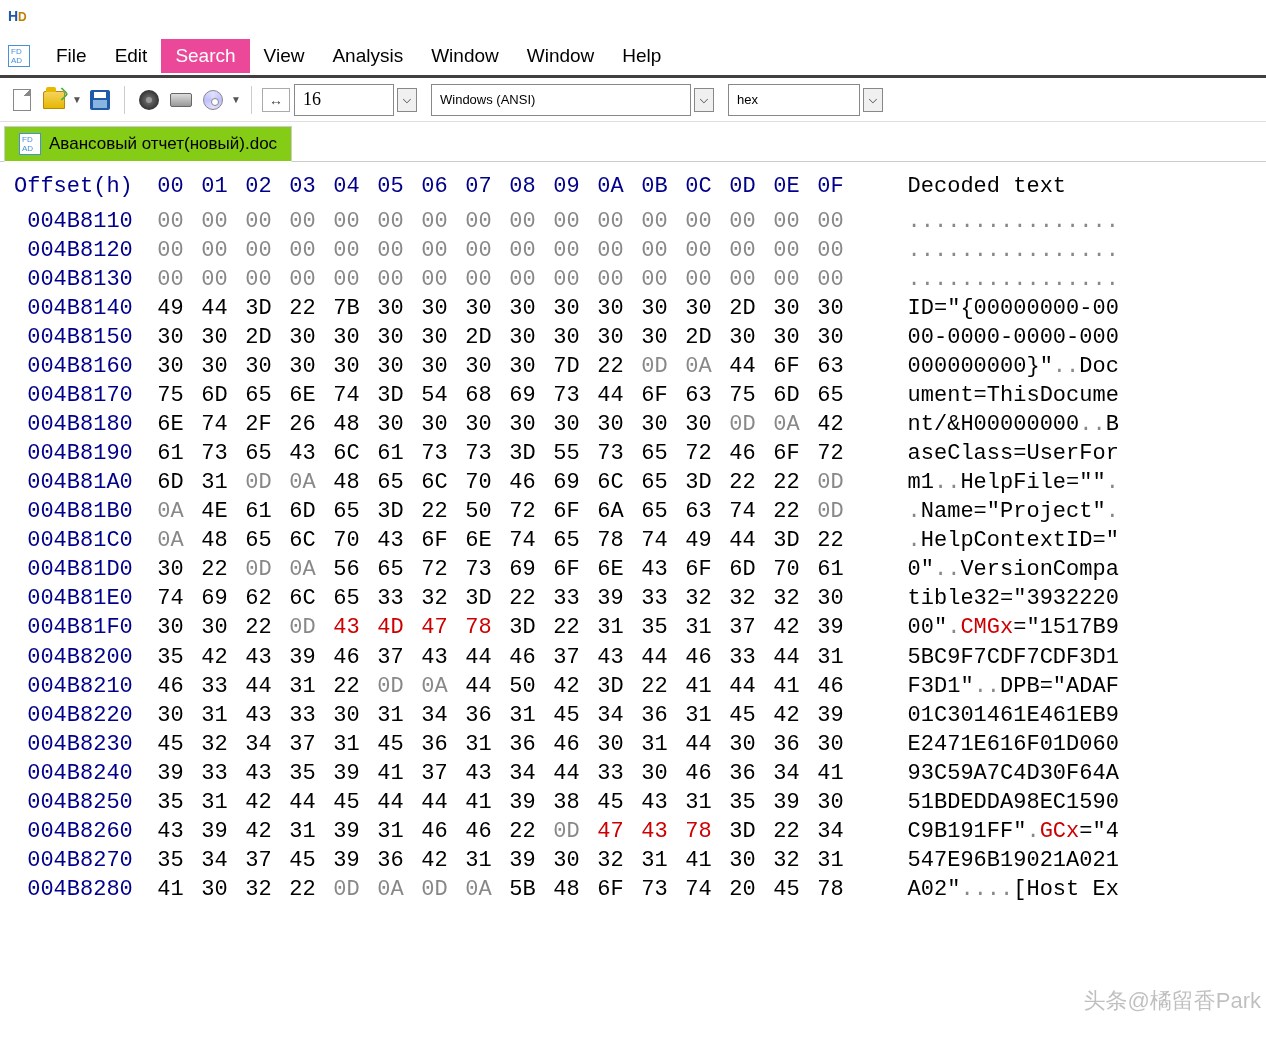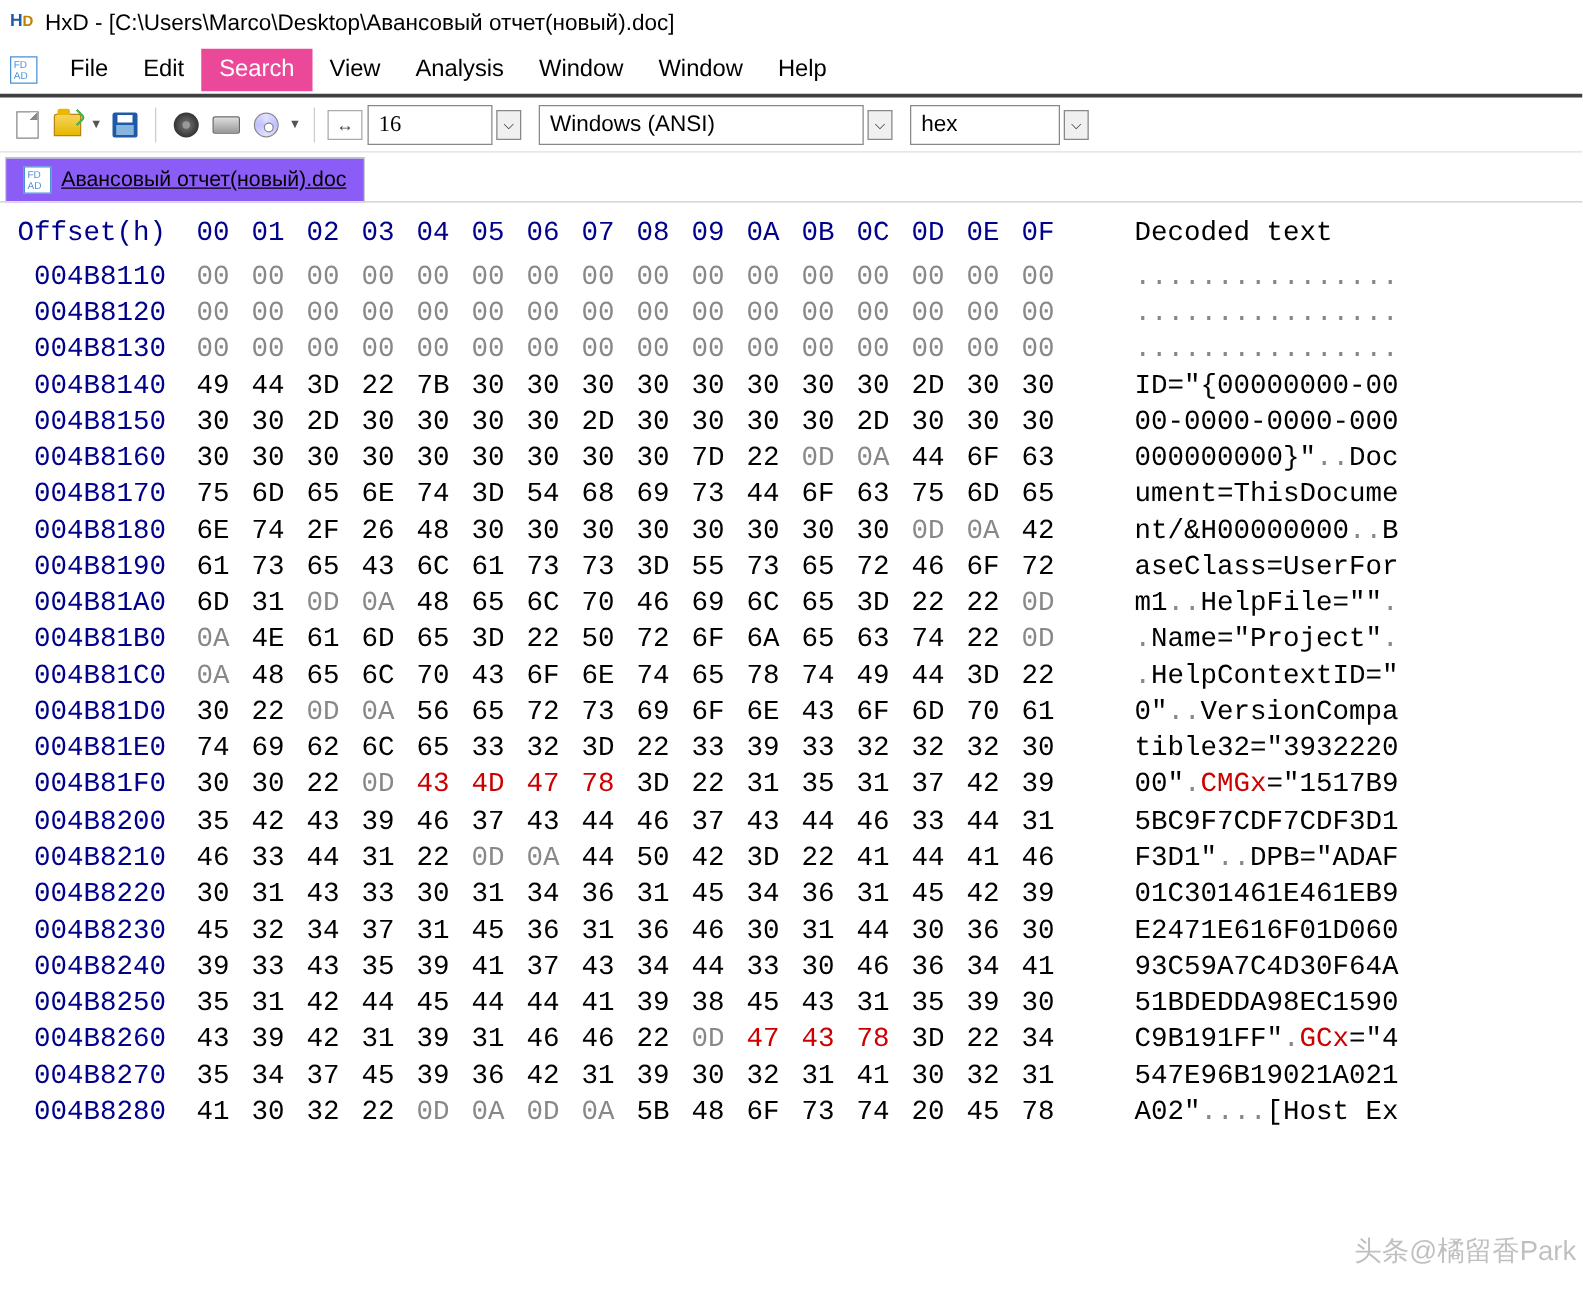--- a/index.html
+++ b/index.html
@@ -28,45 +28,44 @@
 .sep { width:1px; height:28px; background:#ccc; margin:0 6px; }
 .icon-disk { width:20px; height:20px; border-radius:50%; background:radial-gradient(circle,#666 20%,#333 70%); position:relative; }
 .icon-disk::after { content:''; position:absolute; top:7px; left:7px; width:6px; height:6px; border-radius:50%; background:#999; }
 .icon-drv { width:22px; height:14px; background:linear-gradient(#ddd,#999); border:1px solid #666; border-radius:2px; }
 .icon-cd { width:20px; height:20px; border-radius:50%; background:conic-gradient(#e0e0ff,#c0c0ff,#e0e0ff,#c0c0ff,#e0e0ff); border:1px solid #888; position:relative; }
 .icon-cd::after { content:''; position:absolute; top:7px; left:7px; width:6px; height:6px; border-radius:50%; background:#fff; border:1px solid #888; }
 .nav-box { border:1px solid #aaa; padding:3px 6px; display:flex; align-items:center; gap:4px; }
 .nav-arrow { font-size:14px; color:#444; }
 .tb-input { border:1px solid #888; padding:4px 8px; font-size:18px; height:32px; }
 .tb-input.bw { width:100px;font-family:Liberation Serif, serif; }
-.tb-select { border:1px solid #888; padding:4px 8px; font-size:18px; height:32px; display:flex; align-items:center; justify-content:space-between; background:#fff; }
+.tb-select { border:1px solid #888; padding:4px 8px; font-size:13px; height:32px; display:flex; align-items:center; justify-content:space-between; background:#fff; }
 .sel-enc { width:260px; }
-.sel-base { width:120px; }
+.sel-base { width:132px; }
 .sel-arrow { width:20px; height:24px; border:1px solid #888; background:#f0f0f0; display:flex; align-items:center; justify-content:center; font-size:11px; color:#333; margin-left:-1px; }
 .tabbar { display:flex; padding:4px 4px 0 4px; border-bottom:1px solid #ccc; }
-.tab { display:flex; align-items:center; padding:6px 14px; border:1px solid #ccc; border-bottom:1px solid #fff; background:#8b5cf6; font-size:17px; margin-bottom:-1px;text-decoration:underline; }
+.tab { display:flex; align-items:center; padding:6px 14px; border:1px solid #ccc; border-bottom:1px solid #fff; background:#84cc16; font-size:17px; margin-bottom:-1px; }
 .tab .menu-icon { margin-right:8px; }
 .hex-area { padding:10px 14px; font-family:'Courier New',monospace; font-size:22px; line-height:1.32; white-space:pre; overflow:hidden; }
 .header-row { color:#00008b; margin-bottom:6px; }
 .offset { color:#00008b; display:inline-block; width:130px; }
 .hex-row { color:#000; }
 .byte { display:inline-block; width:44px; text-align:left; }
 .byte.h00 { color:#888; }
 .byte.red { color:#c00; }
 .decoded { margin-left:20px; color:#000; }
 .decoded .g { color:#888; }
 .decoded .r { color:#c00;margin-top:14px; }
 .watermark { position:absolute; bottom:30px; right:5px; font-size:22px; color:rgba(0,0,0,0.25); font-family:sans-serif; }
 </style>
 </head>
 <body>
 
 <div class="titlebar">
   <span class="app-icon"></span>
-  <span>HxD - [C:\Users\Marco\Desktop\Авансовый отчет(новый).doc]</span>
 </div>
 
 <div class="menubar">
   <span class="menu-icon"></span>
   <span class="menu-item">File</span>
   <span class="menu-item">Edit</span>
   <span class="menu-item selected">Search</span>
   <span class="menu-item">View</span>
   <span class="menu-item">Analysis</span>
   <span class="menu-item">Window</span>

